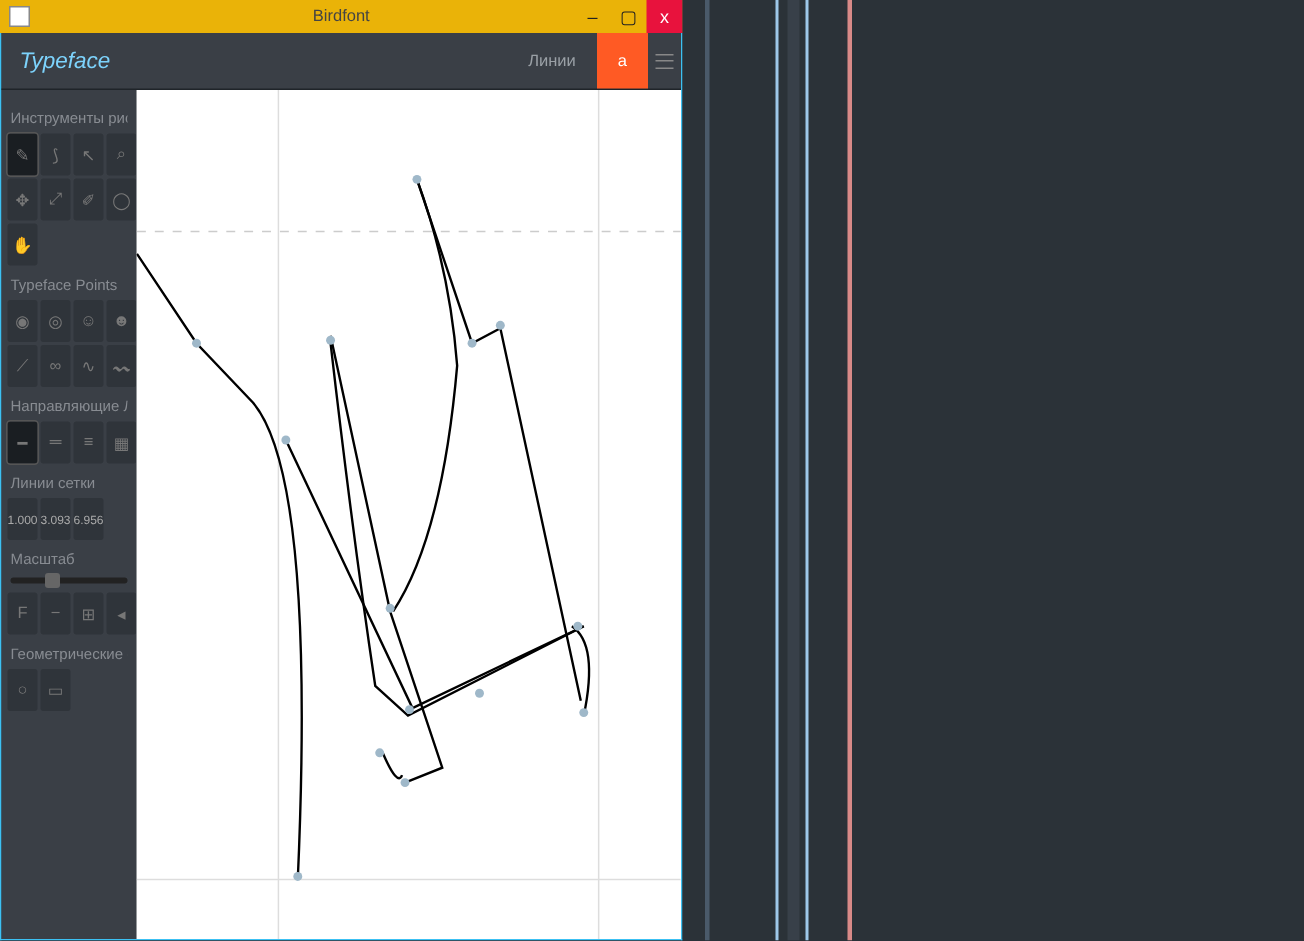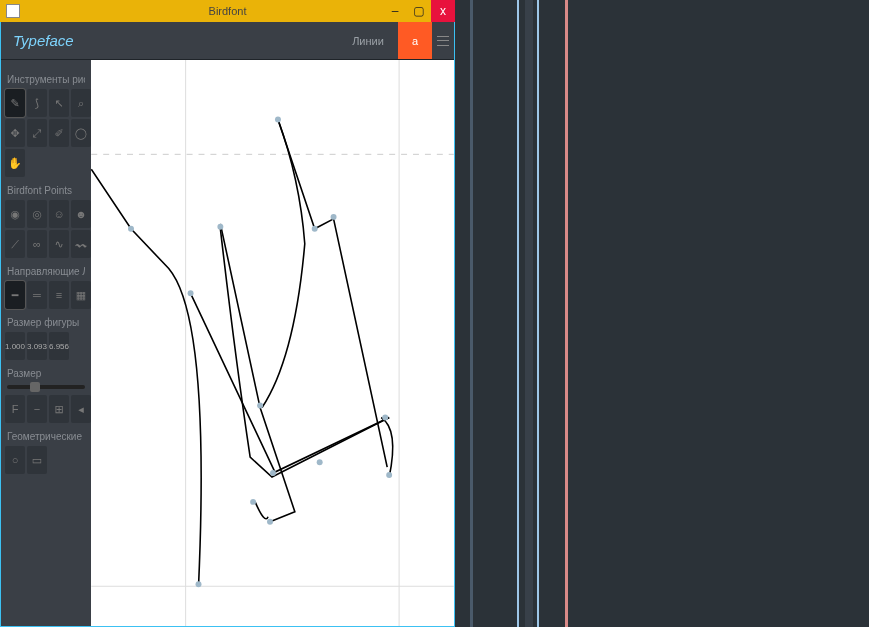--- a/index.html
+++ b/index.html
@@ -97,48 +97,48 @@
           <div class="tool-btn">⟆</div>
           <div class="tool-btn">↖</div>
           <div class="tool-btn">⌕</div>
           <div class="tool-btn">✥</div>
           <div class="tool-btn">⤢</div>
           <div class="tool-btn">✐</div>
           <div class="tool-btn">◯</div>
           <div class="tool-btn">✋</div>
         </div>
 
-        <div class="section-label">Birdfont Points</div>
+        <div class="section-label">Typeface Points</div>
         <div class="tool-grid">
           <div class="tool-btn">◉</div>
           <div class="tool-btn">◎</div>
           <div class="tool-btn">☺</div>
           <div class="tool-btn">☻</div>
           <div class="tool-btn">⟋</div>
           <div class="tool-btn">∞</div>
           <div class="tool-btn">∿</div>
           <div class="tool-btn">〰</div>
         </div>
 
         <div class="section-label">Направляющие Линии и С</div>
         <div class="tool-grid">
           <div class="tool-btn sel">━</div>
           <div class="tool-btn">═</div>
           <div class="tool-btn">≡</div>
           <div class="tool-btn">▦</div>
         </div>
 
-        <div class="section-label">Размер фигуры</div>
+        <div class="section-label">Линии сетки</div>
         <div class="tool-grid">
           <div class="tool-btn wide">1.000</div>
           <div class="tool-btn wide">3.093</div>
           <div class="tool-btn wide">6.956</div>
         </div>
 
-        <div class="section-label">Размер</div>
+        <div class="section-label">Масштаб</div>
         <div class="slider-track">
           <div class="slider-thumb"></div>
         </div>
         <div class="tool-grid">
           <div class="tool-btn">F</div>
           <div class="tool-btn">−</div>
           <div class="tool-btn">⊞</div>
           <div class="tool-btn">◂</div>
         </div>
 

